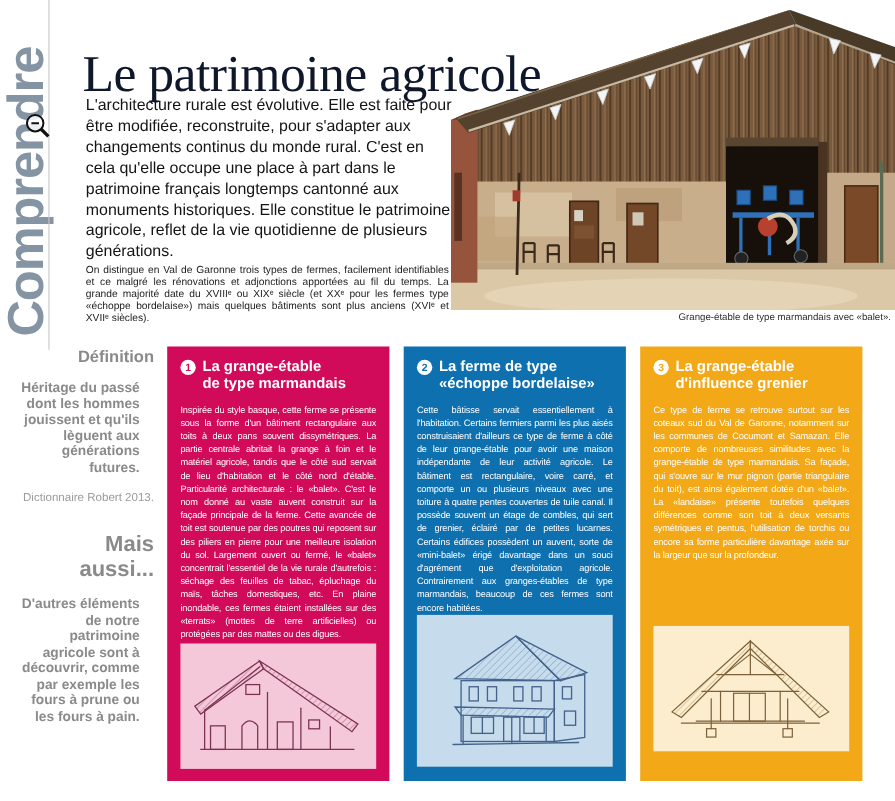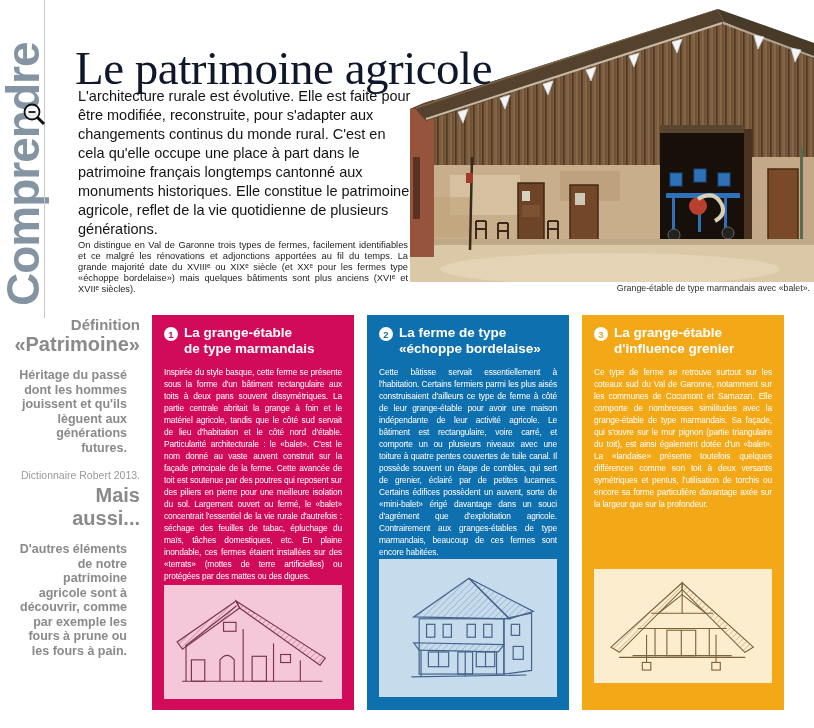--- a/index.html
+++ b/index.html
@@ -177,21 +177,20 @@
         <polygon points="344,28 354,30 348,42"></polygon>
         <polygon points="381,41 391,43 385,55"></polygon>
       </g>
     </g>
   </svg>
 </div>
 <div class="caption">Grange-étable de type marmandais avec «balet».</div>
 
 <div class="defcol">
   <p class="h1">Définition</p>
-  <p class="h2">«Patrimoine»</p>
   <p class="greybody">Héritage du passé dont les hommes jouissent et qu'ils lèguent aux générations futures.</p>
   <p class="source">Dictionnaire Robert 2013.</p>
 </div>
 <div class="maiscol">
   <p class="h2">Mais aussi...</p>
   <p class="greybody">D'autres éléments de notre patrimoine agricole sont à découvrir, comme par exemple les fours à prune ou les fours à pain.</p>
 </div>
 
 <div class="cards">
 

